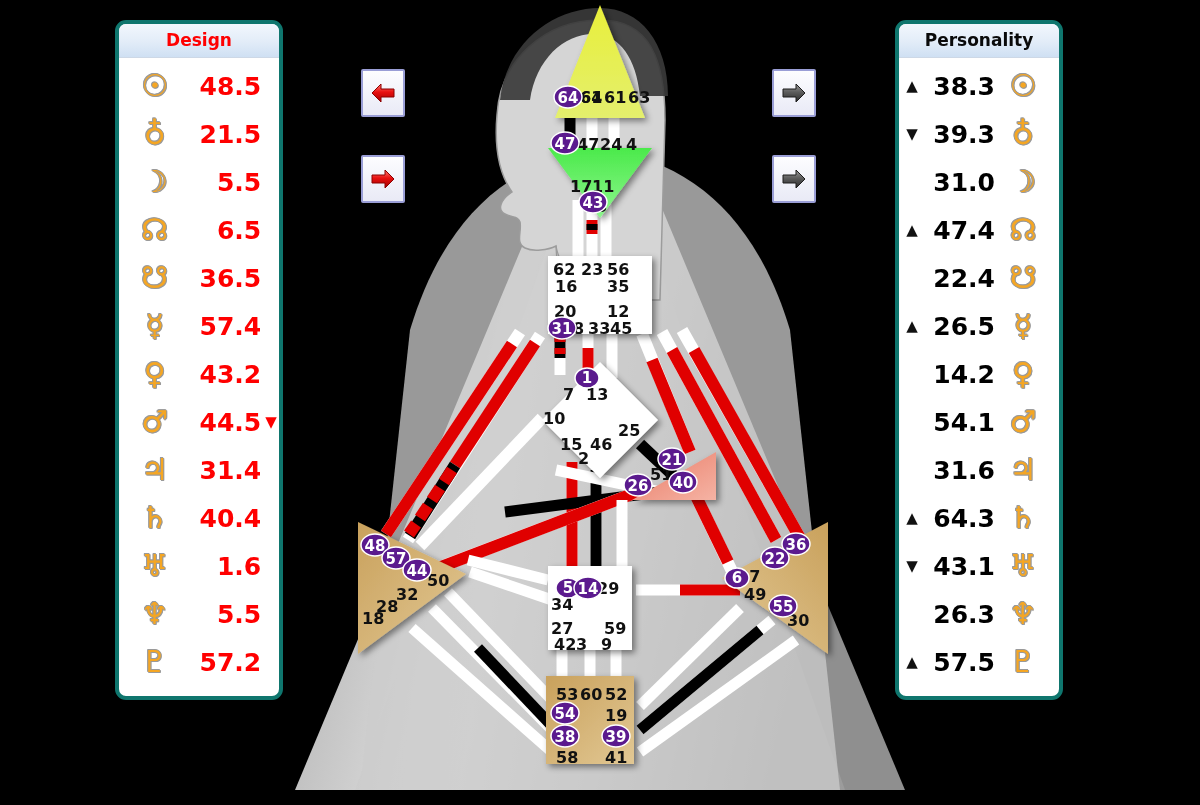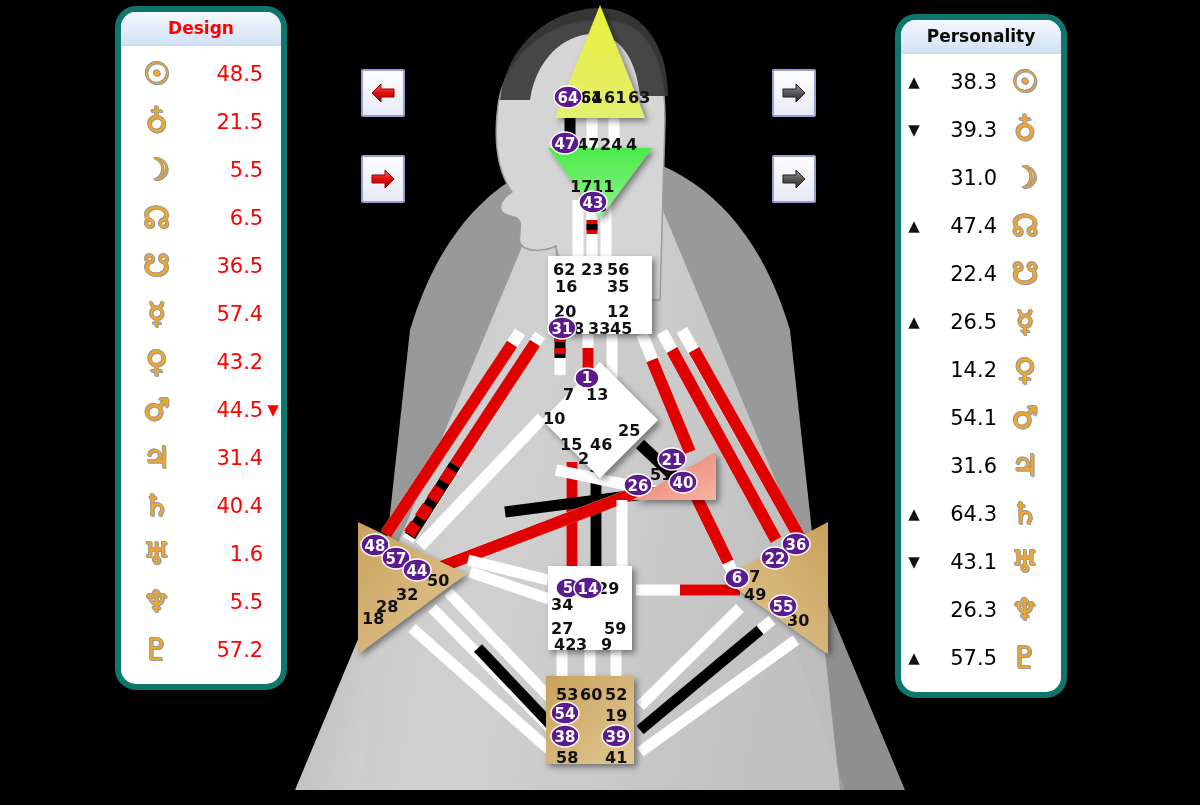--- a/index.html
+++ b/index.html
@@ -3,40 +3,40 @@
 <meta charset="utf-8">
 <style>
   html,body{margin:0;padding:0;background:#000;}
   body{width:1200px;height:805px;position:relative;overflow:hidden;
        font-family:"DejaVu Sans","Liberation Sans",sans-serif;}
 
   
   #bg{position:absolute;inset:0;}
 
   
-  .panel{position:absolute;top:6px;width:160px;height:672px;
-         background:#fff;border:6px solid #0f766e;border-radius:21px;
+  .panel{position:absolute;top:20px;width:160px;height:672px;
+         background:#fff;border:4px solid #0f766e;border-radius:11px;
          box-shadow:2px 3px 6px rgba(0,0,0,.55);overflow:hidden;}
   #panel-design{left:115px;}
-  #panel-personality{left:895px;margin-top:8px;}
+  #panel-personality{left:895px;}
   .panel-head{height:33px;line-height:33px;text-align:center;
       font-size:17px;font-weight:bold;
       background:linear-gradient(to bottom,#f2f7fd 0%,#e2ecf8 55%,#cfe0f3 100%);
       border-bottom:1px solid #cdd8e6;}
   #design-title{color:#ff0000;}
   #personality-title{color:#0a0a0a;}
   .panel-body{padding:4px 0 0 0;}
   .prow{height:48px;display:flex;align-items:center;}
   .prow.d{padding-left:14px;}
   .prow.p{padding-right:14px;justify-content:flex-end;}
   .gl{font-size:30px;line-height:1;color:#F5A623;
       text-shadow:-1px 0 #9a9a9a,0 -1px #9a9a9a,1px 0 #9a9a9a,0 1px #9a9a9a,
                    1px 1px #9a9a9a,-1px -1px #9a9a9a;
       width:44px;text-align:center;font-family:"DejaVu Sans",sans-serif;}
-  .val{font-size:21px;font-weight:normal;}
+  .val{font-size:25px;font-weight:bold;}
   .prow.d .val{color:#ff0000;width:86px;text-align:right;padding-right:2px;}
   .prow.p .val{color:#000000;width:74px;text-align:right;padding-right:6px;}
   .arrowmark{font-size:15px;width:16px;display:inline-block;text-align:center;}
   .prow.d .arrowmark{color:#ff0000;}
   .prow.p .arrowmark{color:#111;width:18px;}
 
   
   .navbtn{position:absolute;width:40px;height:44px;border:2px solid #9a9ed6;
           background:linear-gradient(to bottom,#fdfdff,#e9eaf6);
           border-radius:2px;box-shadow:1px 1px 3px rgba(0,0,0,.5);

